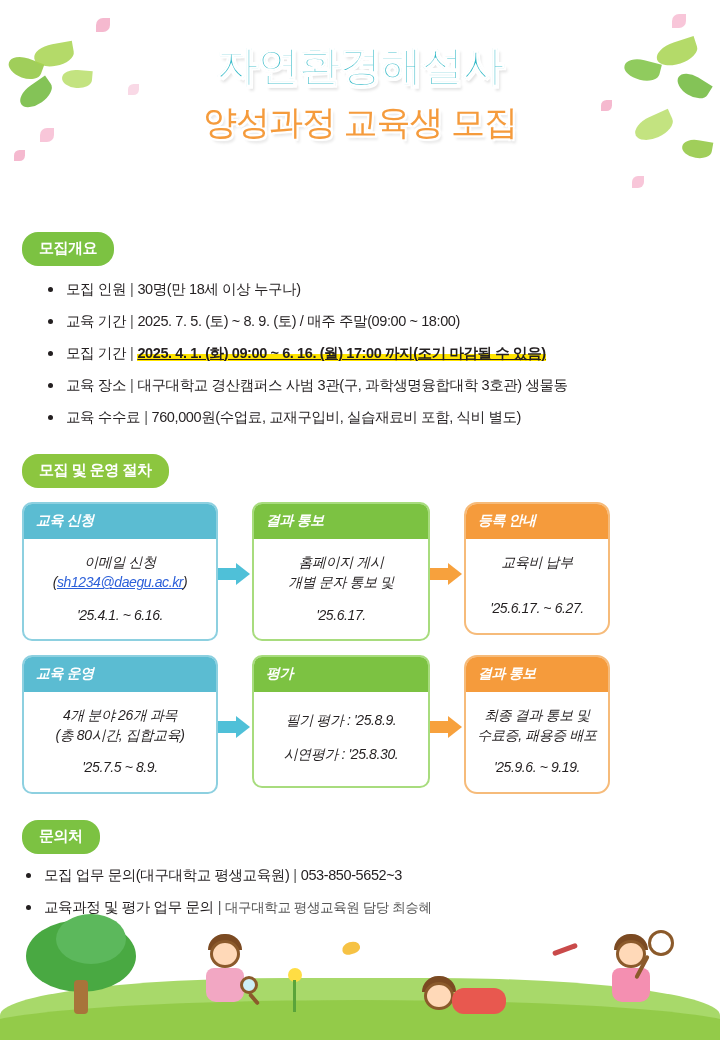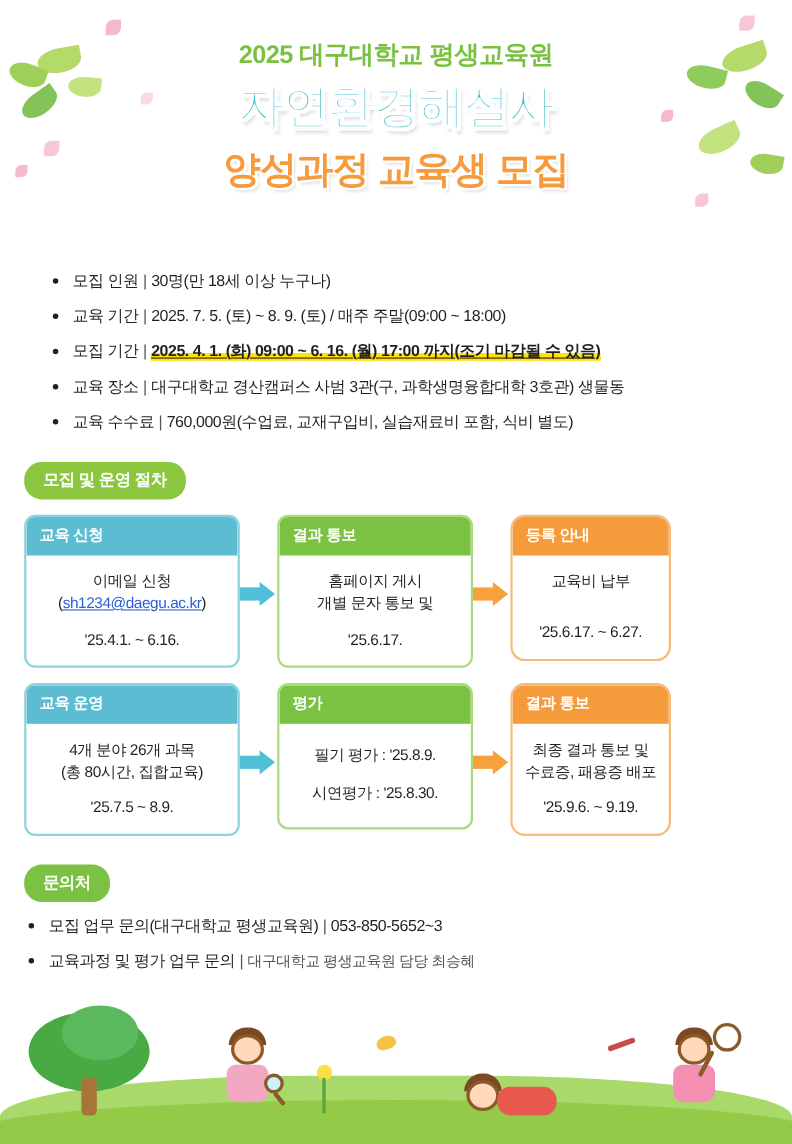--- a/index.html
+++ b/index.html
@@ -61,21 +61,21 @@
     -webkit-text-stroke: 1px #ffffff;
     text-shadow:
       2px 2px 0 #ffffff,
       -2px 2px 0 #ffffff,
       2px -2px 0 #ffffff,
       -2px -2px 0 #ffffff,
       3px 4px 3px rgba(0,0,0,0.12);
   }
   .title-big2 {
     font-size: 34px;
-    font-weight: bold;
+    font-weight: normal;
     color: #f59b3c;
     letter-spacing: -1px;
     margin-top: 6px;
     text-shadow:
       2px 2px 0 #ffffff,
       -2px 2px 0 #ffffff,
       2px -2px 0 #ffffff,
       -2px -2px 0 #ffffff,
       3px 4px 3px rgba(0,0,0,0.12);
   }
@@ -120,21 +120,21 @@
   .bar { color: #555; margin: 0 4px; }
   .hl {
     font-weight: bold;
     background: linear-gradient(to top, #ffe400 45%, transparent 45%);
     text-decoration: underline;
     text-decoration-thickness: 1px;
     margin-top: 34px;
   }
 
   
-  .flow-wrap { padding: 0 22px; }
+  .flow-wrap { padding: 0 22px; font-style: italic; }
   .flow-row {
     display: flex;
     align-items: flex-start;
     margin-top: 14px;
   }
   .flow-card {
     border-radius: 10px;
     overflow: hidden;
     border: 2px solid;
     background: #ffffff;
@@ -308,26 +308,26 @@
     <div class="leafblob" style="right:60px;top:60px;width:36px;height:20px;transform:rotate(14deg);background:#7cc242;"></div>
     <div class="leafblob" style="right:10px;top:76px;width:34px;height:20px;transform:rotate(32deg);background:#6fb83a;"></div>
     <div class="leafblob" style="right:46px;top:116px;width:40px;height:22px;transform:rotate(-24deg);background:#b8de6a;"></div>
     <div class="leafblob" style="right:8px;top:140px;width:30px;height:18px;transform:rotate(10deg);background:#8fc63d;"></div>
     <div class="flower" style="right:34px;top:14px;background:#f6b8cf;"></div>
     <div class="flower" style="right:108px;top:100px;background:#f2a7c3;width:11px;height:11px;"></div>
     <div class="flower" style="right:76px;top:176px;background:#f6b8cf;width:12px;height:12px;"></div>
   </div>
 
   <div class="header">
-    <div class="title-small">2025 대구대학교 평생교육원</div>
     <div class="title-big">자연환경해설사</div>
     <div class="title-big2">양성과정 교육생 모집</div>
   </div>
 
   <div style="padding:28px 0 0 22px;">
+    <span class="section-tag tag-green">모집개요</span>
     <ul class="bullets">
       <li>
         <span class="lbl">모집 인원</span><span class="bar">|</span><span>30명(만 18세 이상 누구나)</span>
       </li>
       <li>
         <span class="lbl">교육 기간</span><span class="bar">|</span><span>2025. 7. 5. (토) ~ 8. 9. (토) / 매주 주말(09:00 ~ 18:00)</span>
       </li>
       <li>
         <span class="lbl">모집 기간</span><span class="bar">|</span><span class="hl">2025. 4. 1. (화) 09:00 ~ 6. 16. (월) 17:00 까지(조기 마감될 수 있음)</span>
       </li>

